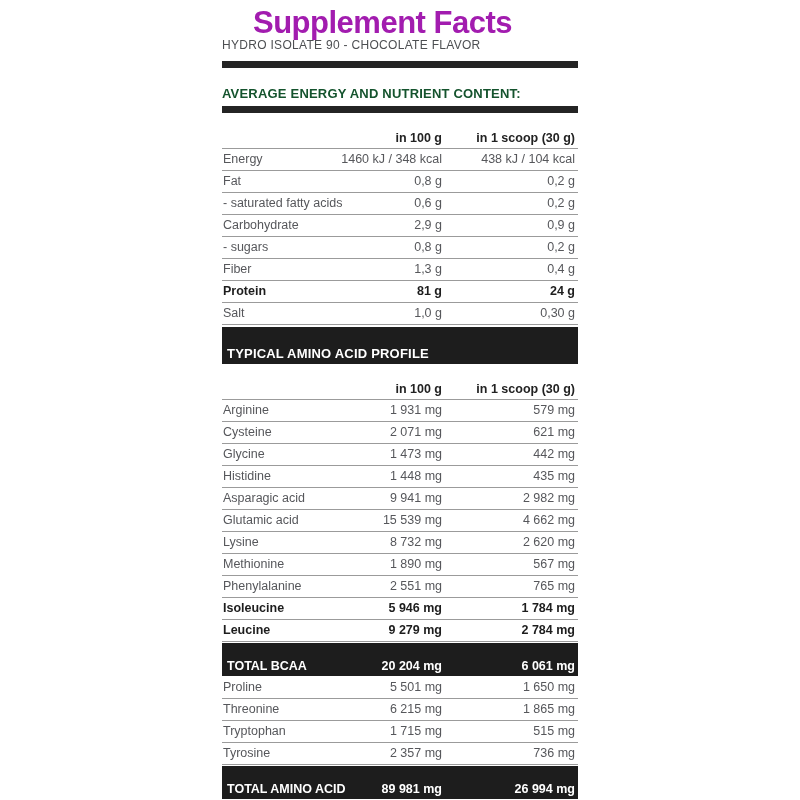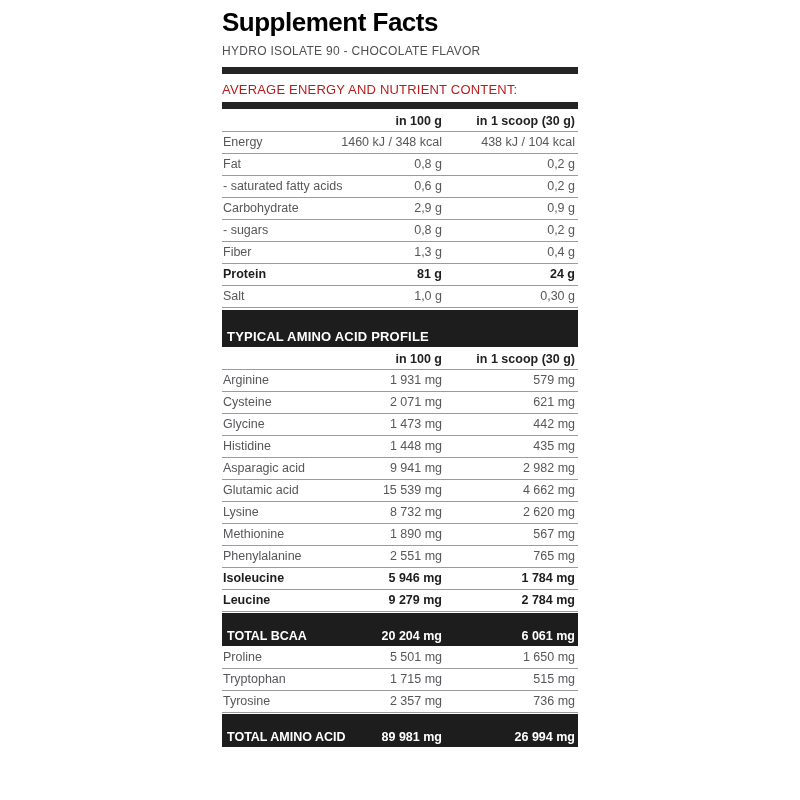--- a/index.html
+++ b/index.html
@@ -10,27 +10,27 @@
     --hl-bg:#1d1d1d;
     --hl-text:#ffffff;
     --page-bg:#ffffff;
   }
   *{box-sizing:border-box;margin:0;padding:0;}
   html,body{background:var(--page-bg);}
   body{font-family:"Liberation Sans", sans-serif;}
   .canvas{position:relative;width:800px;height:800px;background:var(--page-bg);overflow:hidden;}
   .label{position:absolute;left:222px;top:9px;width:356px;}
 
-  .title{font-size:26px;font-weight:bold;color:#000000;line-height:27px;letter-spacing:-0.5px;}
-  .subtitle{margin-top:8px;font-size:12px;color:#4d4f52;letter-spacing:0.3px;line-height:14px;}
+  .title{font-size:31px;font-weight:bold;color:#a21caf;line-height:27px;letter-spacing:-0.5px;margin-left:31px;}
+  .subtitle{margin-top:2px;font-size:12px;color:#4d4f52;letter-spacing:0.3px;line-height:14px;}
   .thickbar{margin-top:9px;height:7px;background:var(--bar);}
-  .section-caption{margin-top:9px;font-size:13px;font-weight:normal;color:#b91c1c;letter-spacing:0.2px;line-height:14px;}
+  .section-caption{margin-top:19px;font-size:13px;font-weight:bold;color:#14532d;letter-spacing:0.2px;line-height:14px;}
   .thickbar2{margin-top:5px;height:7px;background:var(--bar);}
 
-  .colhead{position:relative;height:23px;border-bottom:1px solid var(--line);}
+  .colhead{position:relative;height:36px;border-bottom:1px solid var(--line);}
   .colhead .c-100,.colhead .c-scoop{
     position:absolute;bottom:3px;font-size:12.5px;font-weight:bold;color:#222;white-space:nowrap;}
   .c-100{right:136px;}
   .c-scoop{right:3px;}
 
   .row{position:relative;height:22px;border-bottom:1px solid var(--line);font-size:12.5px;color:var(--text-regular);}
   .row span{position:absolute;bottom:4px;white-space:nowrap;}
   .row .c-name{left:1px;}
   .row.bold{font-weight:bold;color:var(--text-bold);text-align:right;}
   .row.highlight{background:var(--hl-bg);color:var(--hl-text);font-weight:bold;border-bottom:none;height:33px;margin:1px 0;}
@@ -168,20 +168,25 @@
     <span class="c-name">TOTAL BCAA</span>
     <span class="c-100">20 204 mg</span>
     <span class="c-scoop">6 061 mg</span>
   </div>
         <div class="row">
     <span class="c-name">Proline</span>
     <span class="c-100">5 501 mg</span>
     <span class="c-scoop">1 650 mg</span>
   </div>
         <div class="row">
+    <span class="c-name">Threonine</span>
+    <span class="c-100">6 215 mg</span>
+    <span class="c-scoop">1 865 mg</span>
+  </div>
+        <div class="row">
     <span class="c-name">Tryptophan</span>
     <span class="c-100">1 715 mg</span>
     <span class="c-scoop">515 mg</span>
   </div>
         <div class="row">
     <span class="c-name">Tyrosine</span>
     <span class="c-100">2 357 mg</span>
     <span class="c-scoop">736 mg</span>
   </div>
         <div class="row highlight">

